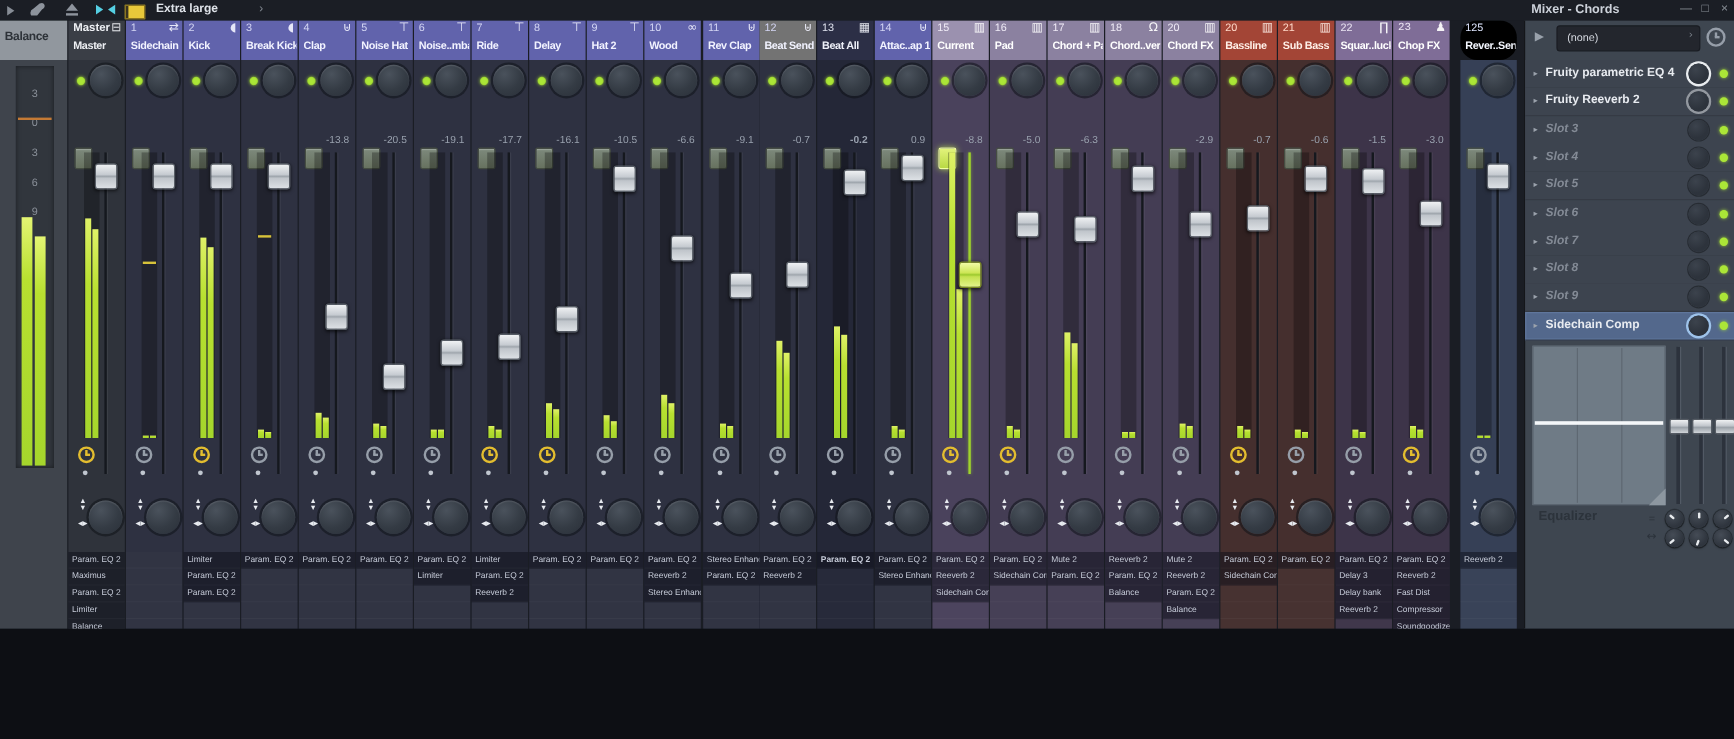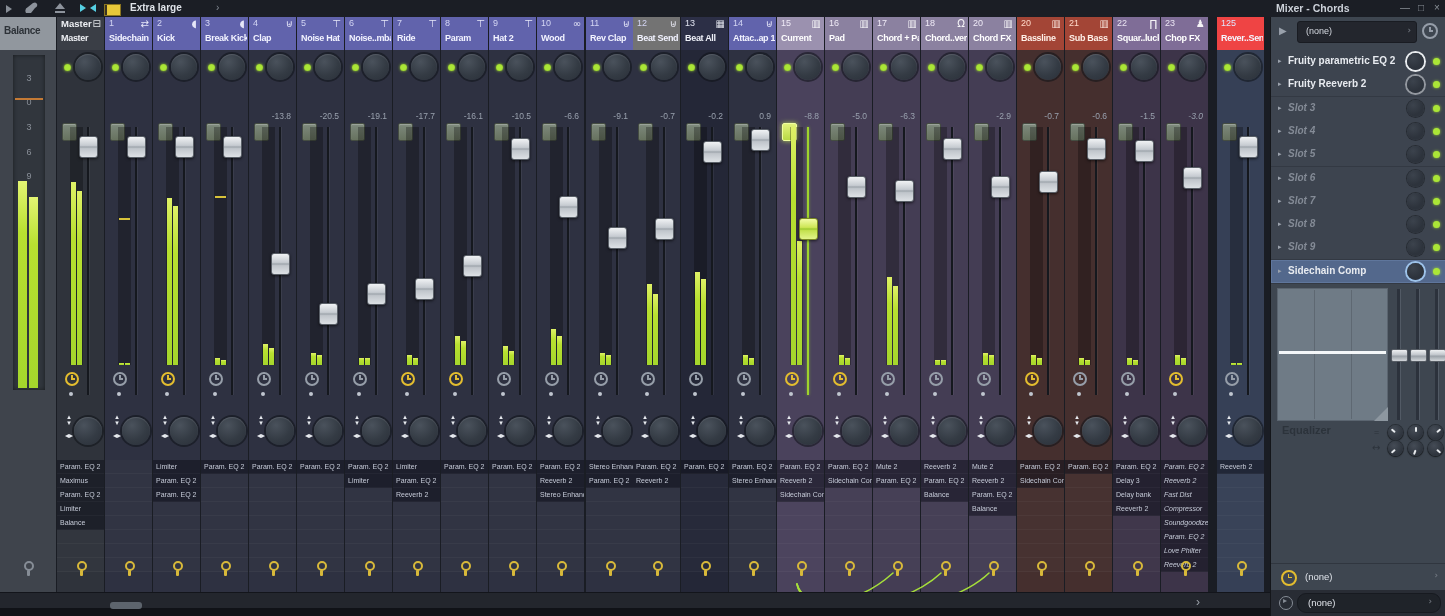--- a/index.html
+++ b/index.html
@@ -1,16 +1,16 @@
 <!DOCTYPE html>
 <html><head>
 <meta charset="utf-8">
 <style>
   html,body{margin:0;padding:0;background:#0d0f14;}
-  .page{position:relative;width:1445px;height:616px;overflow:hidden;background:#1a1d24;
+  .page{position:relative;width:1445px;height:524px;overflow:hidden;background:#1a1d24;
         font-family:"Liberation Sans",sans-serif;-webkit-font-smoothing:antialiased;}
   .icofont{font-family:"DejaVu Sans",sans-serif;}
 
   
   .topbar{position:absolute;left:0;top:0;width:1445px;height:17px;background:#1b1e25;z-index:40;}
   .tb-ico{position:absolute;top:2px;color:#8d939c;font-size:10px;line-height:13px;}
   .tb-tri{position:absolute;top:5px;width:0;height:0;border-left:6px solid #878d96;border-top:4px solid transparent;border-bottom:4px solid transparent;}
   .tb-hand svg{display:block}
   .tb-eject{position:absolute;top:3px;width:12px;height:11px;}
   .tb-eject:before{content:"";position:absolute;left:1px;top:0;width:0;height:0;border-bottom:6px solid #8d939c;border-left:5px solid transparent;border-right:5px solid transparent;}
@@ -506,21 +506,21 @@
               <i class="ppin"></i>
             </div>
             <div class="caret icofont">▴</div>
             <div class="route-arrow icofont">▲</div>
           </div>
         </div>
         <div class="strip" style="left: 441px;">
           <div class="s-head" style="background: rgb(97, 99, 172);">
             <div class="s-num" style="color: rgb(211, 213, 243);">8</div>
             <div class="s-icon icofont" style="color: rgb(242, 243, 255);">⊤</div>
-            <div class="s-name" style="color: rgb(242, 243, 255);">Param</div>
+            <div class="s-name" style="color: rgb(242, 243, 255);">Delay</div>
           </div>
           <div class="s-body" style="background: rgb(46, 49, 65);">
             <div class="led"></div>
             <div class="knob k-top"></div>
             <div class="peak">-16.1</div>
             <div class="sq"></div>
             <div class="meter">
               <div class="mbar l" style="height: 29px;"></div>
               <div class="mbar r" style="height: 24px;"></div>
             </div>
@@ -708,21 +708,21 @@
             <div class="caret icofont">▴</div>
             <div class="route-arrow icofont">▲</div>
           </div>
         </div>
         <div class="strip" style="left: 681px;">
           <div class="s-head" style="background: rgb(44, 47, 70);">
             <div class="s-num" style="color: rgb(223, 226, 238);">13</div>
             <div class="s-icon icofont" style="color: rgb(238, 240, 248);">▦</div>
             <div class="s-name" style="color: rgb(238, 240, 248);">Beat All</div>
           </div>
-          <div class="s-body" style="background: rgb(36, 39, 55);">
+          <div class="s-body" style="background: rgb(36, 39, 55); font-weight: bold;">
             <div class="led"></div>
             <div class="knob k-top"></div>
             <div class="peak">-0.2</div>
             <div class="sq"></div>
             <div class="meter">
               <div class="mbar l" style="height: 93px;"></div>
               <div class="mbar r" style="height: 86px;"></div>
             </div>
             <div class="ftrack"></div>
             <div class="fh" style="top: 91px;"></div>
@@ -1109,25 +1109,25 @@
             <div class="plugico">
               <i class="pring"></i>
               <i class="ppin"></i>
             </div>
             <div class="caret icofont">▴</div>
             <div class="route-arrow icofont">▲</div>
           </div>
         </div>
         <div class="strip" style="left: 1161px;">
           <div class="s-head" style="background: rgb(127, 109, 151);">
-            <div class="s-num" style="color: rgb(234, 228, 242);">23</div>
+            <div class="s-num" style="color: rgb(234, 228, 242); font-family: Liberation Mono, monospace;">23</div>
             <div class="s-icon icofont" style="color: rgb(255, 255, 255);">♟</div>
             <div class="s-name" style="color: rgb(255, 255, 255);">Chop FX</div>
           </div>
-          <div class="s-body" style="background: rgb(61, 52, 73); font-style: italic;">
+          <div class="s-body" style="background: rgb(61, 52, 73);">
             <div class="led"></div>
             <div class="knob k-top"></div>
             <div class="peak">-3.0</div>
             <div class="sq"></div>
             <div class="meter">
               <div class="mbar l" style="height: 10px;"></div>
               <div class="mbar r" style="height: 7px;"></div>
             </div>
             <div class="ftrack"></div>
             <div class="fh" style="top: 117px;"></div>
@@ -1148,21 +1148,21 @@
             </div>
             <div class="plugico">
               <i class="pring"></i>
               <i class="ppin"></i>
             </div>
             <div class="caret icofont">▴</div>
             <div class="route-arrow icofont">▲</div>
           </div>
         </div>
         <div class="strip" style="left: 1217px;">
-          <div class="s-head" style="background: #ef4444;">
+          <div class="s-head" style="background: #000000; border-radius: 14px;">
             <div class="s-num" style="color: rgb(223, 230, 255);">125</div>
             <div class="s-name" style="color: rgb(244, 247, 255);">Rever..Send</div>
           </div>
           <div class="s-body" style="background: rgb(54, 64, 86);">
             <div class="led"></div>
             <div class="knob k-top"></div>
             <div class="sq"></div>
             <div class="meter">
               <div class="mbar l" style="height: 2px;"></div>
               <div class="mbar r" style="height: 2px;"></div>
@@ -1211,21 +1211,21 @@
       <span class="p-inarrow icofont">▶</span>
       <div class="p-drop">
         <span class="lbl">(none)</span>
         <span class="ar icofont">›</span>
       </div>
       <span class="p-clock"></span>
     </div>
     <div id="slotlist">
         <div class="slot" style="top: 33px;">
           <div class="bullet icofont">▸</div>
-          <div class="sl-lbl">Fruity parametric EQ 2</div>
+          <div class="sl-lbl">Fruity parametric EQ 4</div>
           <div class="sknob ringfull"></div>
           <div class="sled"></div>
         </div>
         <div class="slot" style="top: 56.3px;">
           <div class="bullet icofont">▸</div>
           <div class="sl-lbl">Fruity Reeverb 2</div>
           <div class="sknob ringhalf"></div>
           <div class="sled"></div>
         </div>
         <div class="slot empty" style="top: 79.6px;">

